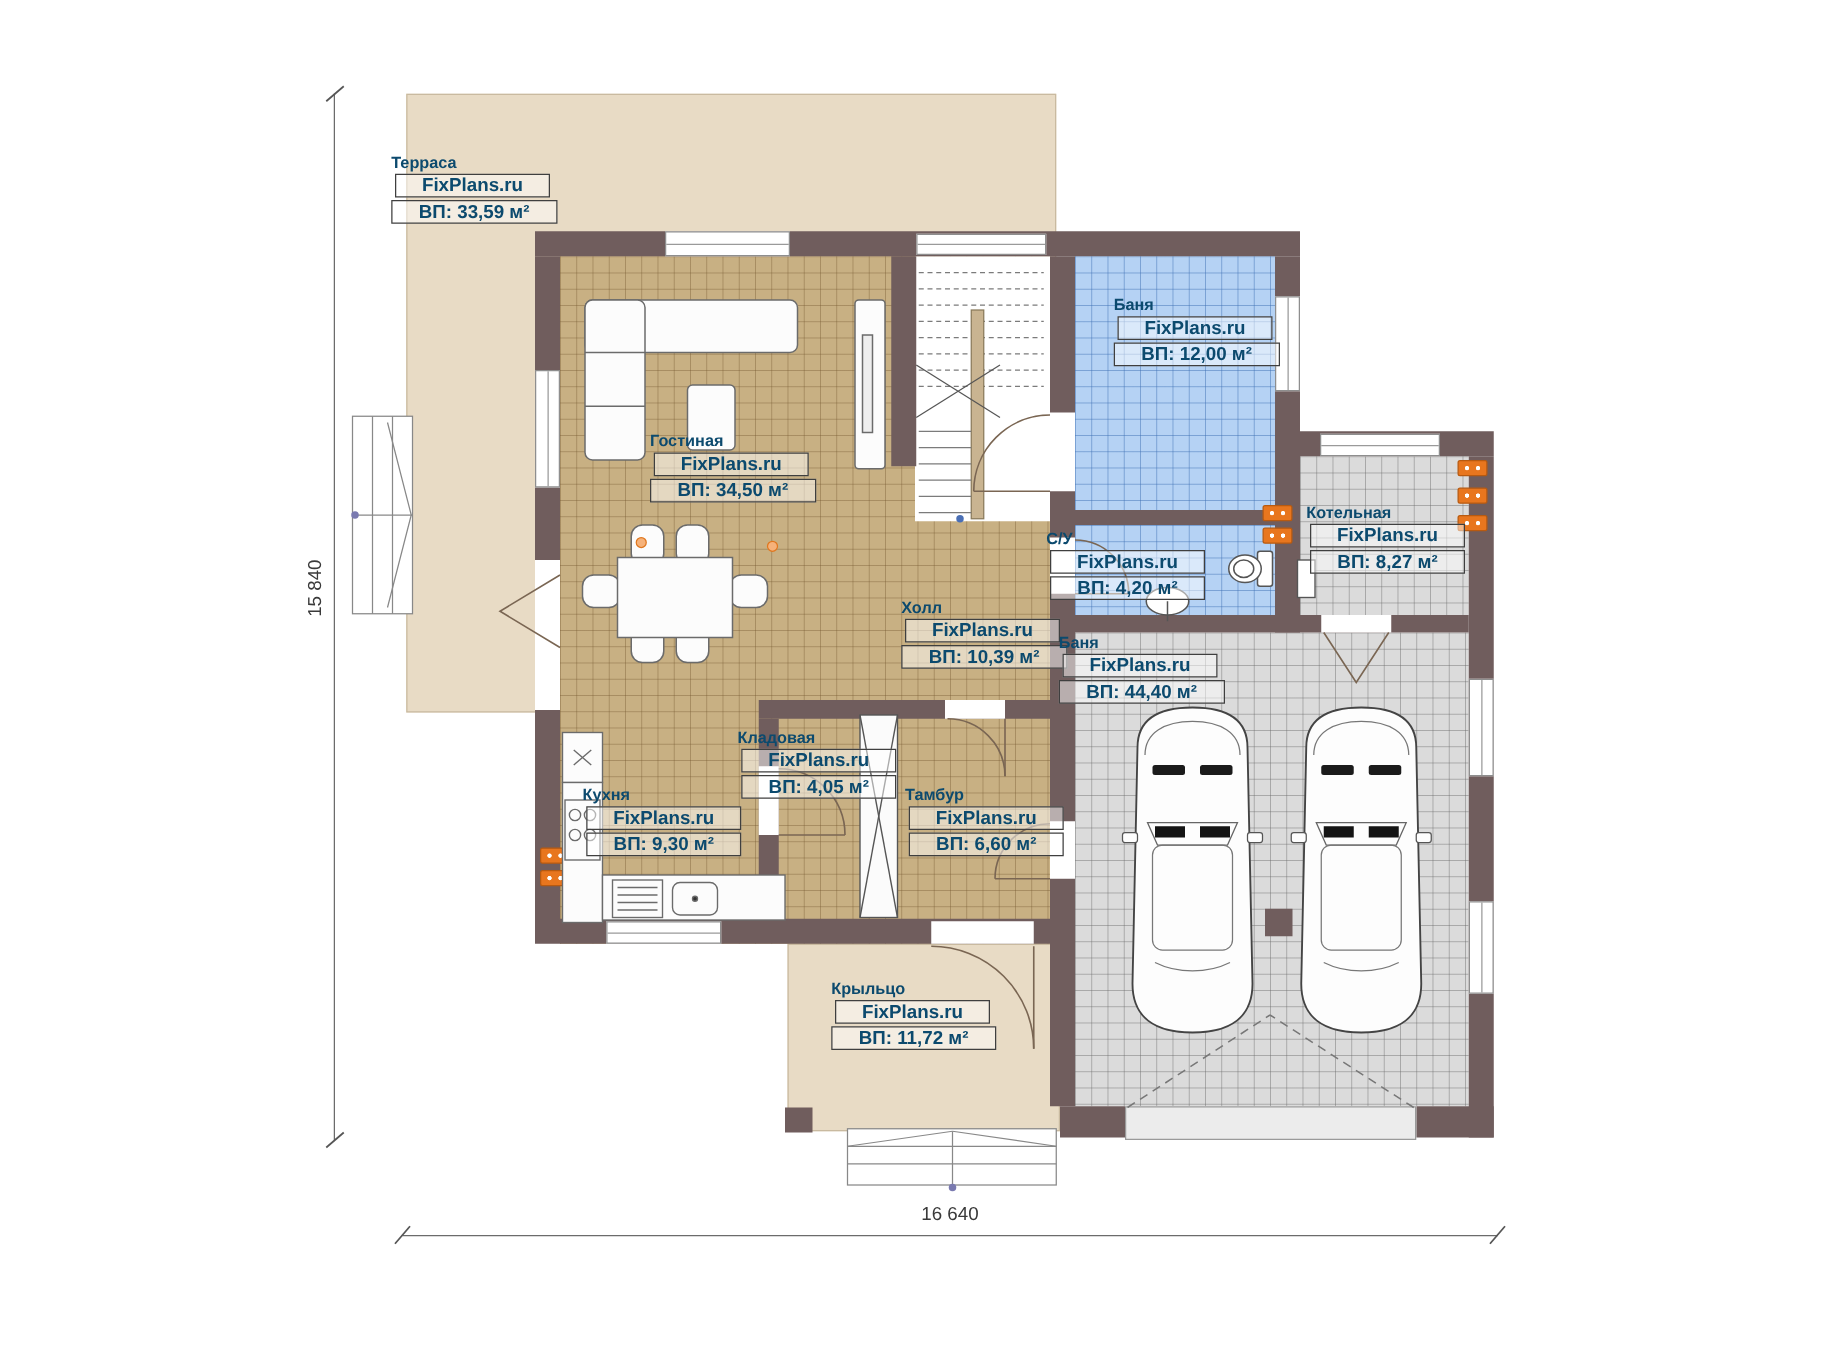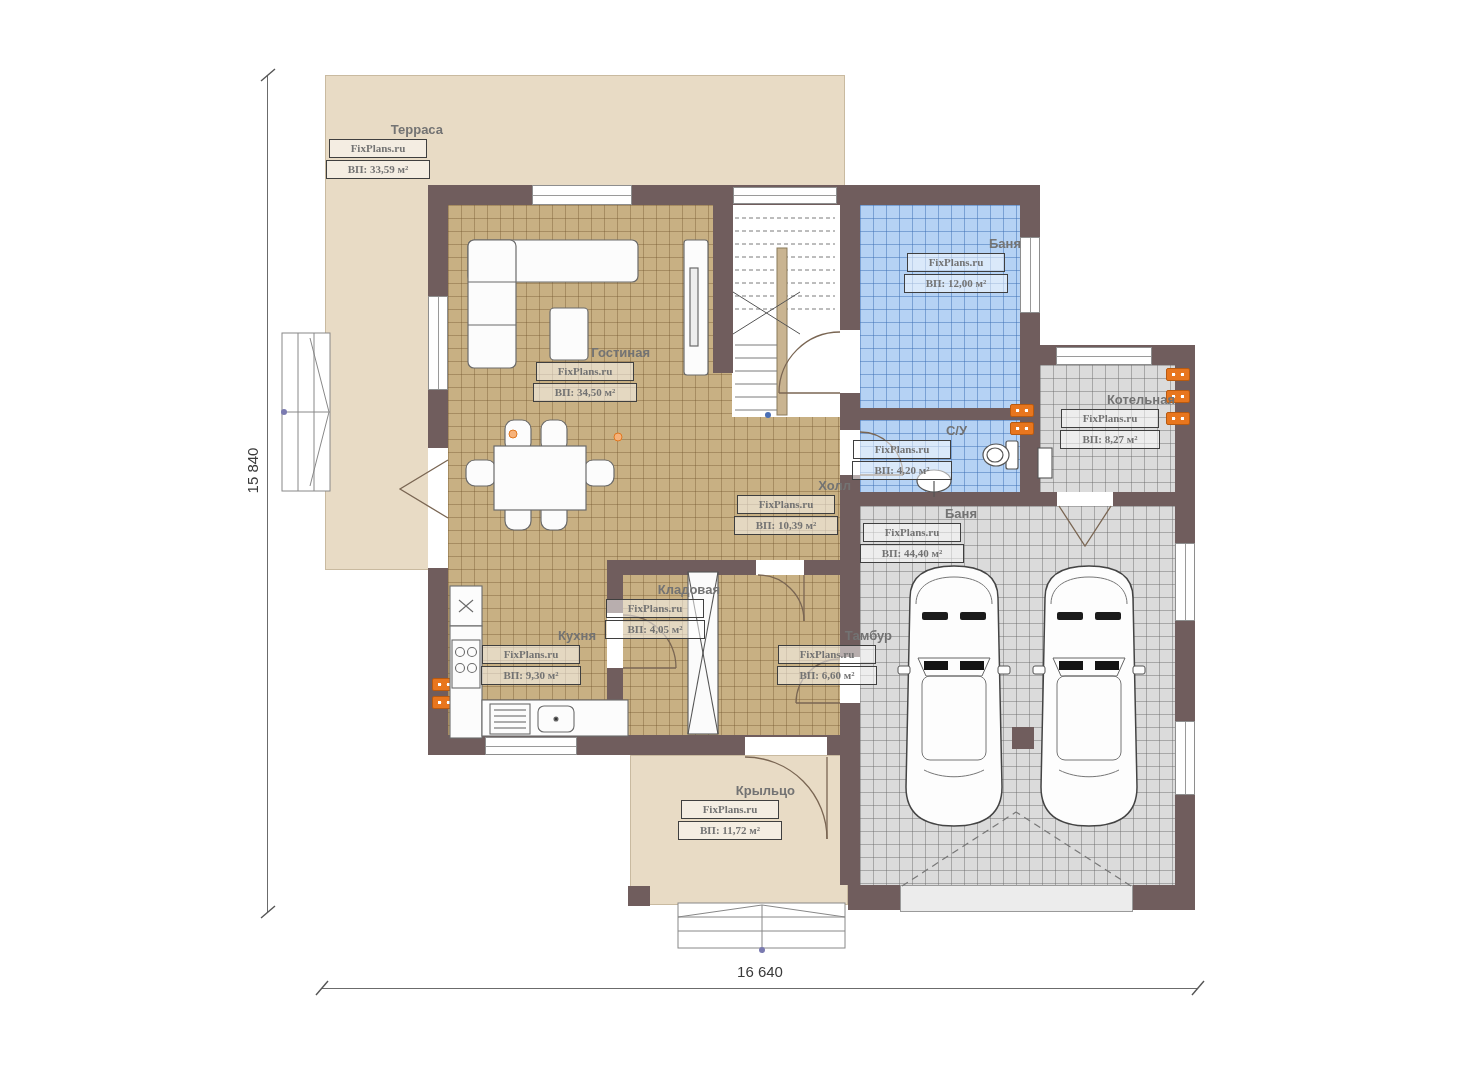--- a/index.html
+++ b/index.html
@@ -23,25 +23,25 @@
   .wall{position:absolute;background:#705d5d;z-index:20;}
   .window{position:absolute;background:#fff;border:1px solid #8e8e8e;z-index:25;box-sizing:border-box;}
   .win-h::after{content:"";position:absolute;left:0;right:0;top:50%;margin-top:-0.5px;height:1px;background:#9a9a9a;}
   .win-v::after{content:"";position:absolute;top:0;bottom:0;left:50%;margin-left:-0.5px;width:1px;background:#9a9a9a;}
   .opening{position:absolute;background:#fff;z-index:25;}
   .garage-door{position:absolute;background:#ececec;border:1px solid #9a9a9a;z-index:25;box-sizing:border-box;}
   .rad{position:absolute;width:22px;height:11px;background:#e8761e;border:1px solid #b85a10;border-radius:2px;z-index:30;
        background-image:radial-gradient(circle 2px at 30% 50%,#fff 0 1.5px,transparent 2px),
                         radial-gradient(circle 2px at 70% 50%,#fff 0 1.5px,transparent 2px);}
   svg.overlay{position:absolute;left:0;top:0;z-index:35;pointer-events:none;}
-  .room-label{position:absolute;width:130px;text-align:right;z-index:40;color:#737373;
+  .room-label{position:absolute;width:130px;text-align:left;z-index:40;color:#0c4a6e;
               font:bold 13px/15px "Liberation Sans",sans-serif;}
   .rl-name{margin-bottom:1px;}
   .rl-box{display:table;margin:2px auto 0;border:1px solid #3f3f3f;background:rgba(255,255,255,.5);
-          padding:1px 21px;font-weight:bold;font-size:11px;line-height:15px;white-space:nowrap;font-family:Liberation Serif, serif;}
+          padding:1px 21px;font-weight:bold;font-size:15px;line-height:15px;white-space:nowrap;}
   .dim{position:absolute;background:#6b6b6b;z-index:5;}
   .dim-label{position:absolute;font:15px "Liberation Sans",sans-serif;color:#3a3a3a;z-index:6;text-align:center;}
 </style>
 </head>
 <body>
 
 <div class="plan">
 
   <div class="floor terr" style="left:325px;top:75px;width:520px;height:495px"></div>
   <div class="floor terr" style="left:630px;top:755px;width:218px;height:150px"></div>
@@ -271,41 +271,41 @@
   <div class="room-label" style="left:891px;top:236px">
     <div class="rl-name">Баня</div>
     <div class="rl-box">FixPlans.ru</div>
     <div class="rl-box">ВП: 12,00 м²</div>
   </div>
   <div class="room-label" style="left:837px;top:423px">
     <div class="rl-name">С/У</div>
     <div class="rl-box">FixPlans.ru</div>
     <div class="rl-box">ВП: 4,20 м²</div>
   </div>
-  <div class="room-label" style="left:1045px;top:392px">
+  <div class="room-label" style="left:1045px;top:402px">
     <div class="rl-name">Котельная</div>
     <div class="rl-box">FixPlans.ru</div>
     <div class="rl-box">ВП: 8,27 м²</div>
   </div>
   <div class="room-label" style="left:721px;top:478px">
     <div class="rl-name">Холл</div>
     <div class="rl-box">FixPlans.ru</div>
     <div class="rl-box">ВП: 10,39 м²</div>
   </div>
   <div class="room-label" style="left:847px;top:506px">
     <div class="rl-name">Баня</div>
     <div class="rl-box">FixPlans.ru</div>
     <div class="rl-box">ВП: 44,40 м²</div>
   </div>
   <div class="room-label" style="left:590px;top:582px">
     <div class="rl-name">Кладовая</div>
     <div class="rl-box">FixPlans.ru</div>
     <div class="rl-box">ВП: 4,05 м²</div>
   </div>
-  <div class="room-label" style="left:762px;top:628px">
+  <div class="room-label" style="left:724px;top:628px">
     <div class="rl-name">Тамбур</div>
     <div class="rl-box">FixPlans.ru</div>
     <div class="rl-box">ВП: 6,60 м²</div>
   </div>
   <div class="room-label" style="left:466px;top:628px">
     <div class="rl-name">Кухня</div>
     <div class="rl-box">FixPlans.ru</div>
     <div class="rl-box">ВП: 9,30 м²</div>
   </div>
   <div class="room-label" style="left:665px;top:783px">

